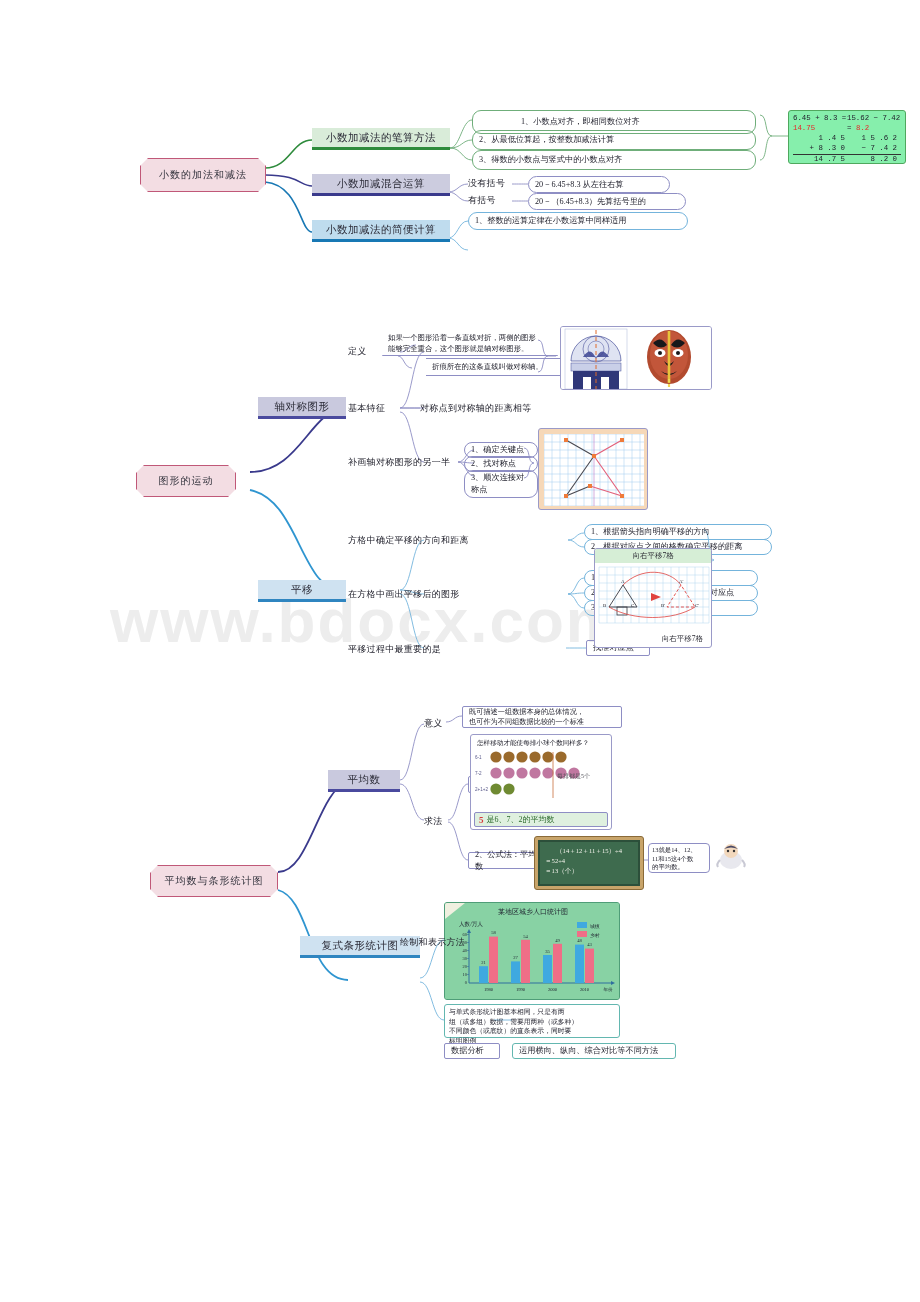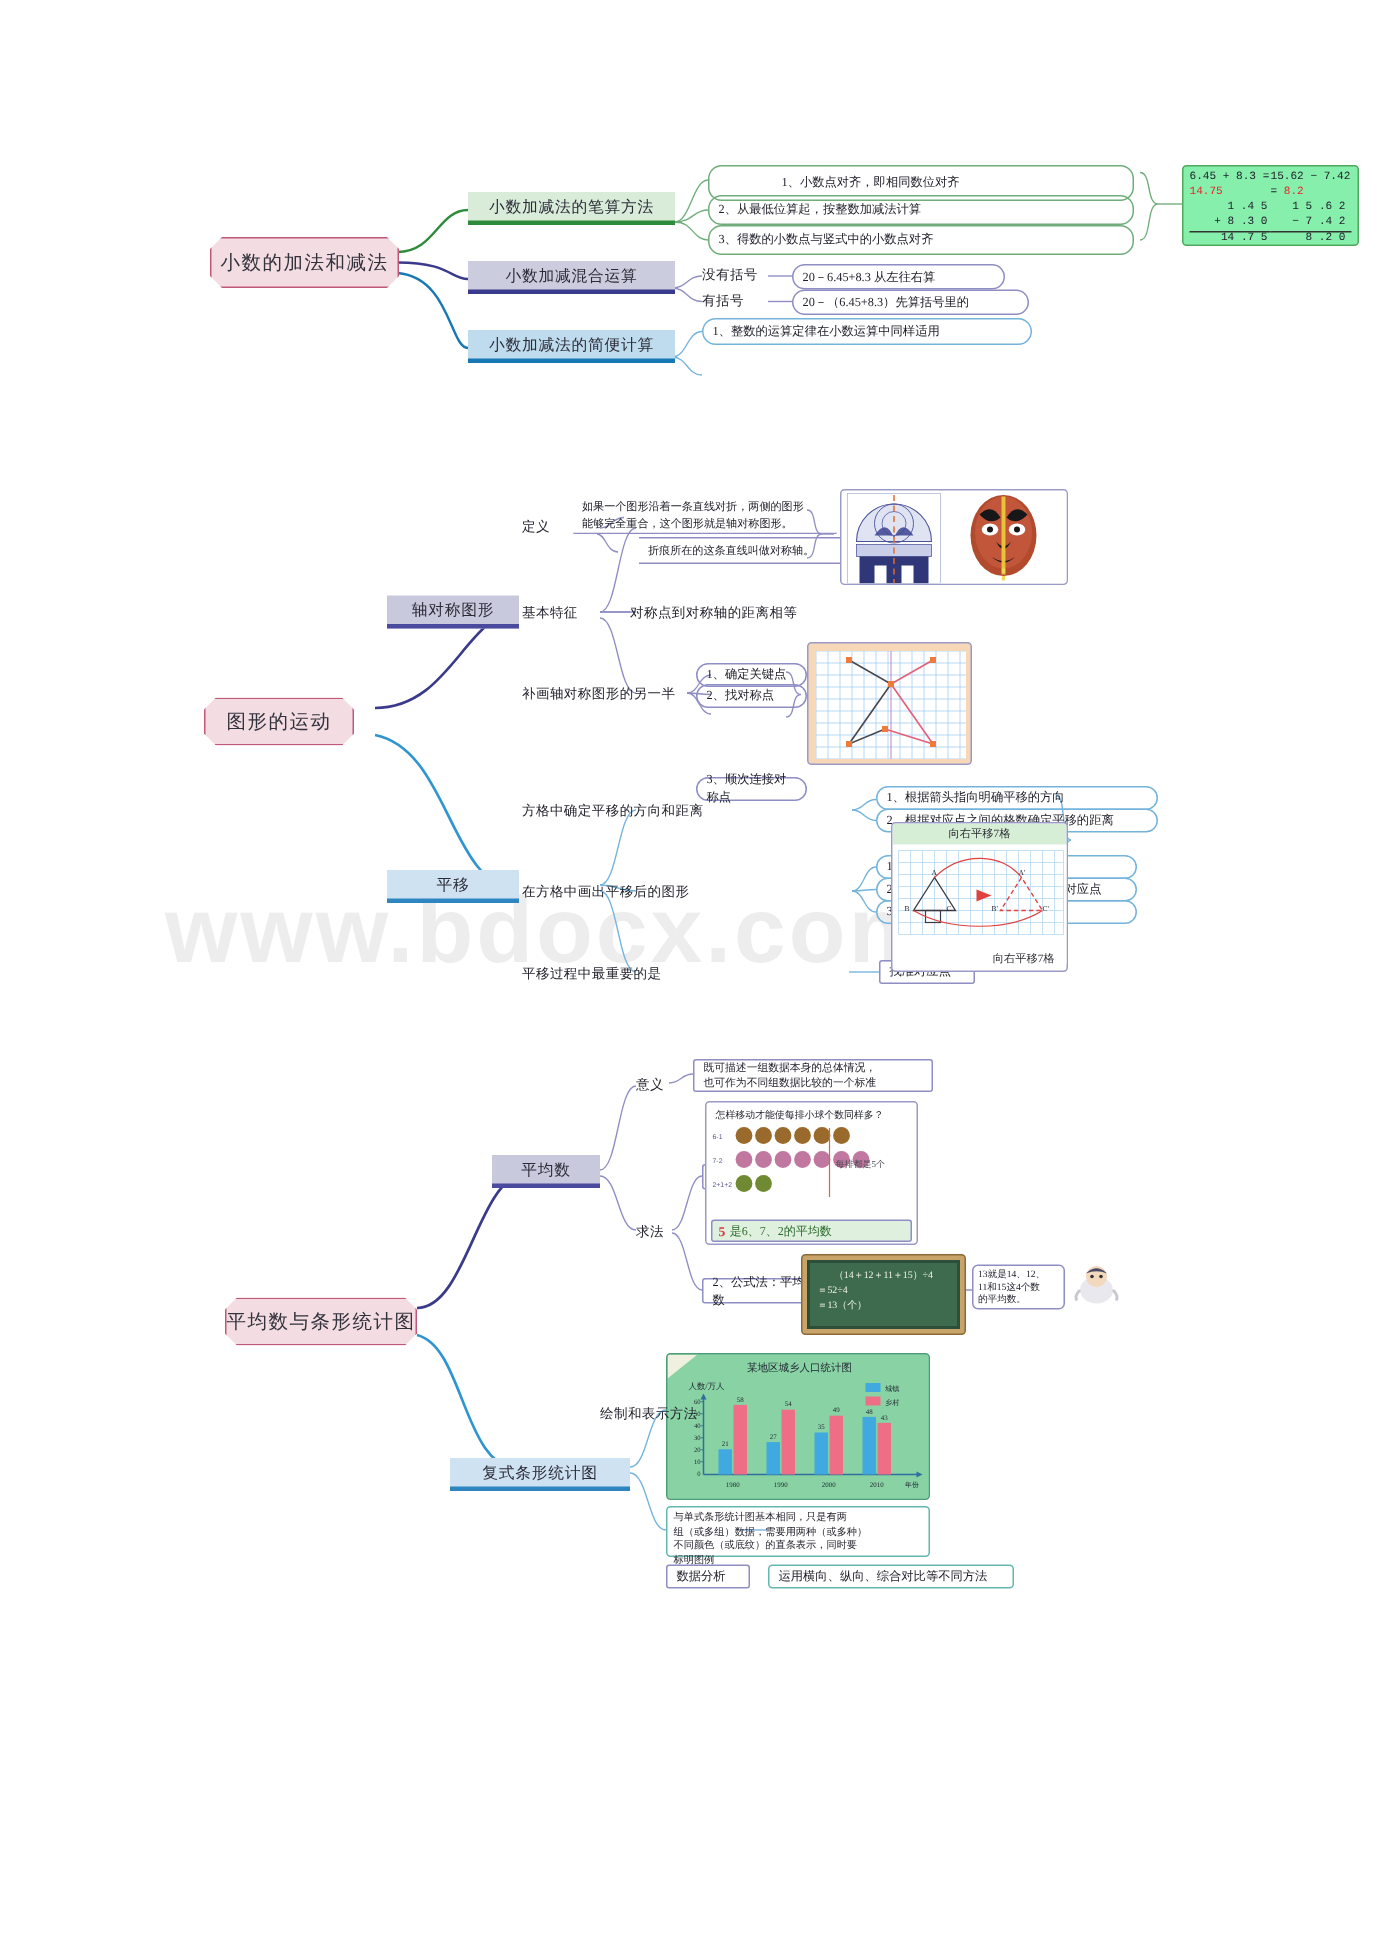--- a/index.html
+++ b/index.html
@@ -15,21 +15,21 @@
     font-family:"Liberation Sans","DejaVu Sans",sans-serif;
     font-size:62px;font-weight:bold;color:#ededed;letter-spacing:2px;
     white-space:nowrap;user-select:none;z-index:0;
   }
   .node{position:absolute;box-sizing:border-box;z-index:3;}
 
   
   .root{
     background:#f3dde3;border:1.6px solid #c05878;
     color:#32323c;text-align:right;
-    font-size:13px;letter-spacing:1px;
+    font-size:10px;letter-spacing:1px;
     display:flex;align-items:center;justify-content:center;
     border-radius:4px;
     clip-path:polygon(8px 0,calc(100% - 8px) 0,100% 8px,100% calc(100% - 8px),calc(100% - 8px) 100%,8px 100%,0 calc(100% - 8px),0 8px);
   }
 
   
   .l2{
     display:flex;align-items:center;justify-content:center;
     font-size:10.5px;letter-spacing:.5px;color:#2c2c38;
     box-sizing:border-box;
@@ -192,21 +192,21 @@
   <div class="node bub rect" style="left:382px;top:333px;width:176px;height:23px;white-space:pre;font-size:7.4px;border:none;border-bottom:1px solid #8e8ec4;">如果一个图形沿着一条直线对折，两侧的图形
 能够完全重合，这个图形就是轴对称图形。</div>
   <div class="node bub" style="left:382px;top:358px;width:176px;height:18px;font-size:7.4px;border-radius:0 9px 9px 0;border-left:none;margin-left:44px;">折痕所在的这条直线叫做对称轴。</div>
 
   <div class="node l3" style="left:348px;top:402px;width:60px;">基本特征</div>
   <div class="node l3" style="left:420px;top:402px;width:180px;">对称点到对称轴的距离相等</div>
 
   <div class="node l3" style="left:348px;top:456px;width:112px;">补画轴对称图形的另一半</div>
   <div class="node bub" style="left:464px;top:442px;width:74px;height:16px;">1、确定关键点</div>
   <div class="node bub" style="left:464px;top:456px;width:74px;height:16px;">2、找对称点</div>
-  <div class="node bub" style="left:464px;top:470px;width:74px;height:16px;margin-top:48px;">3、顺次连接对称点</div>
+  <div class="node bub" style="left:464px;top:470px;width:74px;height:28px;">3、顺次连接对称点</div>
 
   <div class="frame" style="left:560px;top:326px;width:152px;height:64px;background:#f4f6fb;">
     <svg width="152" height="64" viewBox="0 0 152 64">
       <rect x="0" y="0" width="152" height="64" fill="#ffffff"></rect>
 
       <g>
         <rect x="4" y="2" width="62" height="60" fill="#ffffff" stroke="#b9c2dd" stroke-width=".6"></rect>
         <path d="M10,34 A25,25 0 0 1 60,34 Z" fill="#dfe3f2" stroke="#49519b" stroke-width=".7"></path>
         <circle cx="35" cy="22" r="13" fill="none" stroke="#49519b" stroke-width=".6"></circle>
         <circle cx="35" cy="22" r="8" fill="none" stroke="#49519b" stroke-width=".5"></circle>
@@ -334,21 +334,21 @@
       <text x="66" y="44" font-size="5" fill="#2a2a33" font-family="serif">B'</text>
       <text x="100" y="44" font-size="5" fill="#2a2a33" font-family="serif">C'</text>
     </svg>
     <div style="position:absolute;right:8px;bottom:3px;font-size:7.5px;color:#2a2a33;">向右平移7格</div>
   </div>
 
   <div class="node root" style="left:150px;top:865px;width:128px;height:32px;">平均数与条形统计图</div>
 
   <div class="node l2 lilac" style="left:328px;top:770px;width:72px;height:22px;">平均数</div>
 
-  <div class="node l2 sky" style="left:300px;top:972px;width:120px;height:22px;">复式条形统计图</div>
+  <div class="node l2 sky" style="left:300px;top:936px;width:120px;height:22px;">复式条形统计图</div>
 
   <div class="node l3" style="left:424px;top:717px;width:30px;">意义</div>
   <div class="node bub rect" style="left:462px;top:706px;width:160px;height:22px;white-space:pre;font-size:7.2px;border-radius:2px;">既可描述一组数据本身的总体情况，
 也可作为不同组数据比较的一个标准</div>
 
   <div class="node l3" style="left:424px;top:815px;width:30px;">求法</div>
   <div class="node bub plain" style="left:468px;top:776px;width:72px;height:17px;">1、用“移多补少”法</div>
   <div class="node bub plain" style="left:468px;top:852px;width:154px;height:17px;">2、公式法：平均数＝数据的和÷数据个数</div>
 
   <div class="frame" style="left:470px;top:734px;width:142px;height:96px;background:#ffffff;padding:3px;">

